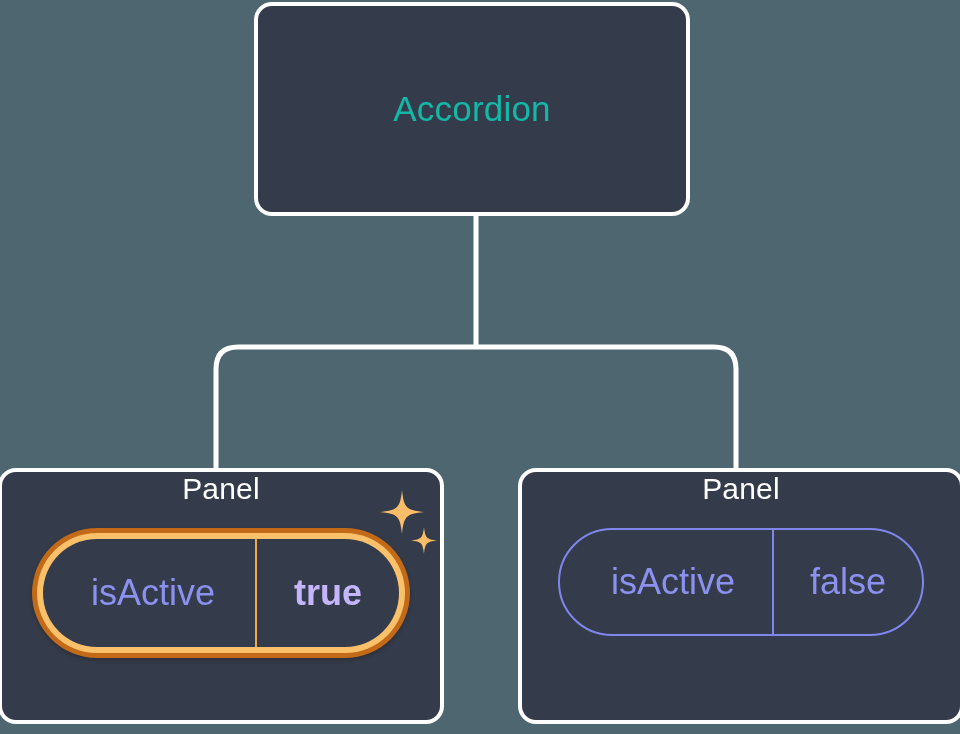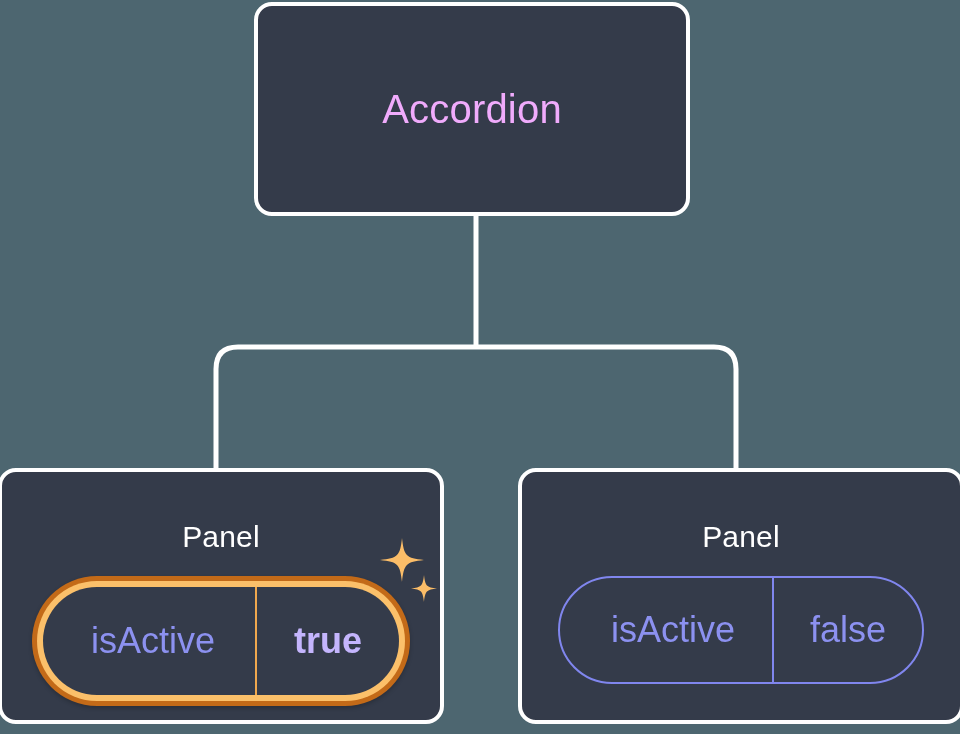--- a/index.html
+++ b/index.html
@@ -40,41 +40,40 @@
   .node-root {
     left: 254px;
     top: 2px;
     width: 436px;
     height: 214px;
     display: flex;
     align-items: center;
     justify-content: center;
   }
   .node-title-root {
-    color: #f0abfc;
-    font-size: 40px;
+    color: #14b8a6;
+    font-size: 35px;
     letter-spacing: 0.2px;
   }
 
   .node-panel {
     top: 468px;
     width: 446px;
     height: 256px;
     display: flex;
     flex-direction: column;
     align-items: center;
     overflow: hidden;
   }
   .node-panel-left  { left: -2px; }
   .node-panel-right { left: 518px; }
 
   .node-title-panel {
     color: #ffffff;
     font-size: 30px;
-    margin-top: 48px;
     letter-spacing: 0.2px;
   }
 
   
   .pill-wrap {
     position: relative;
     margin-top: 22px;
   }
   .pill {
     box-sizing: border-box;

